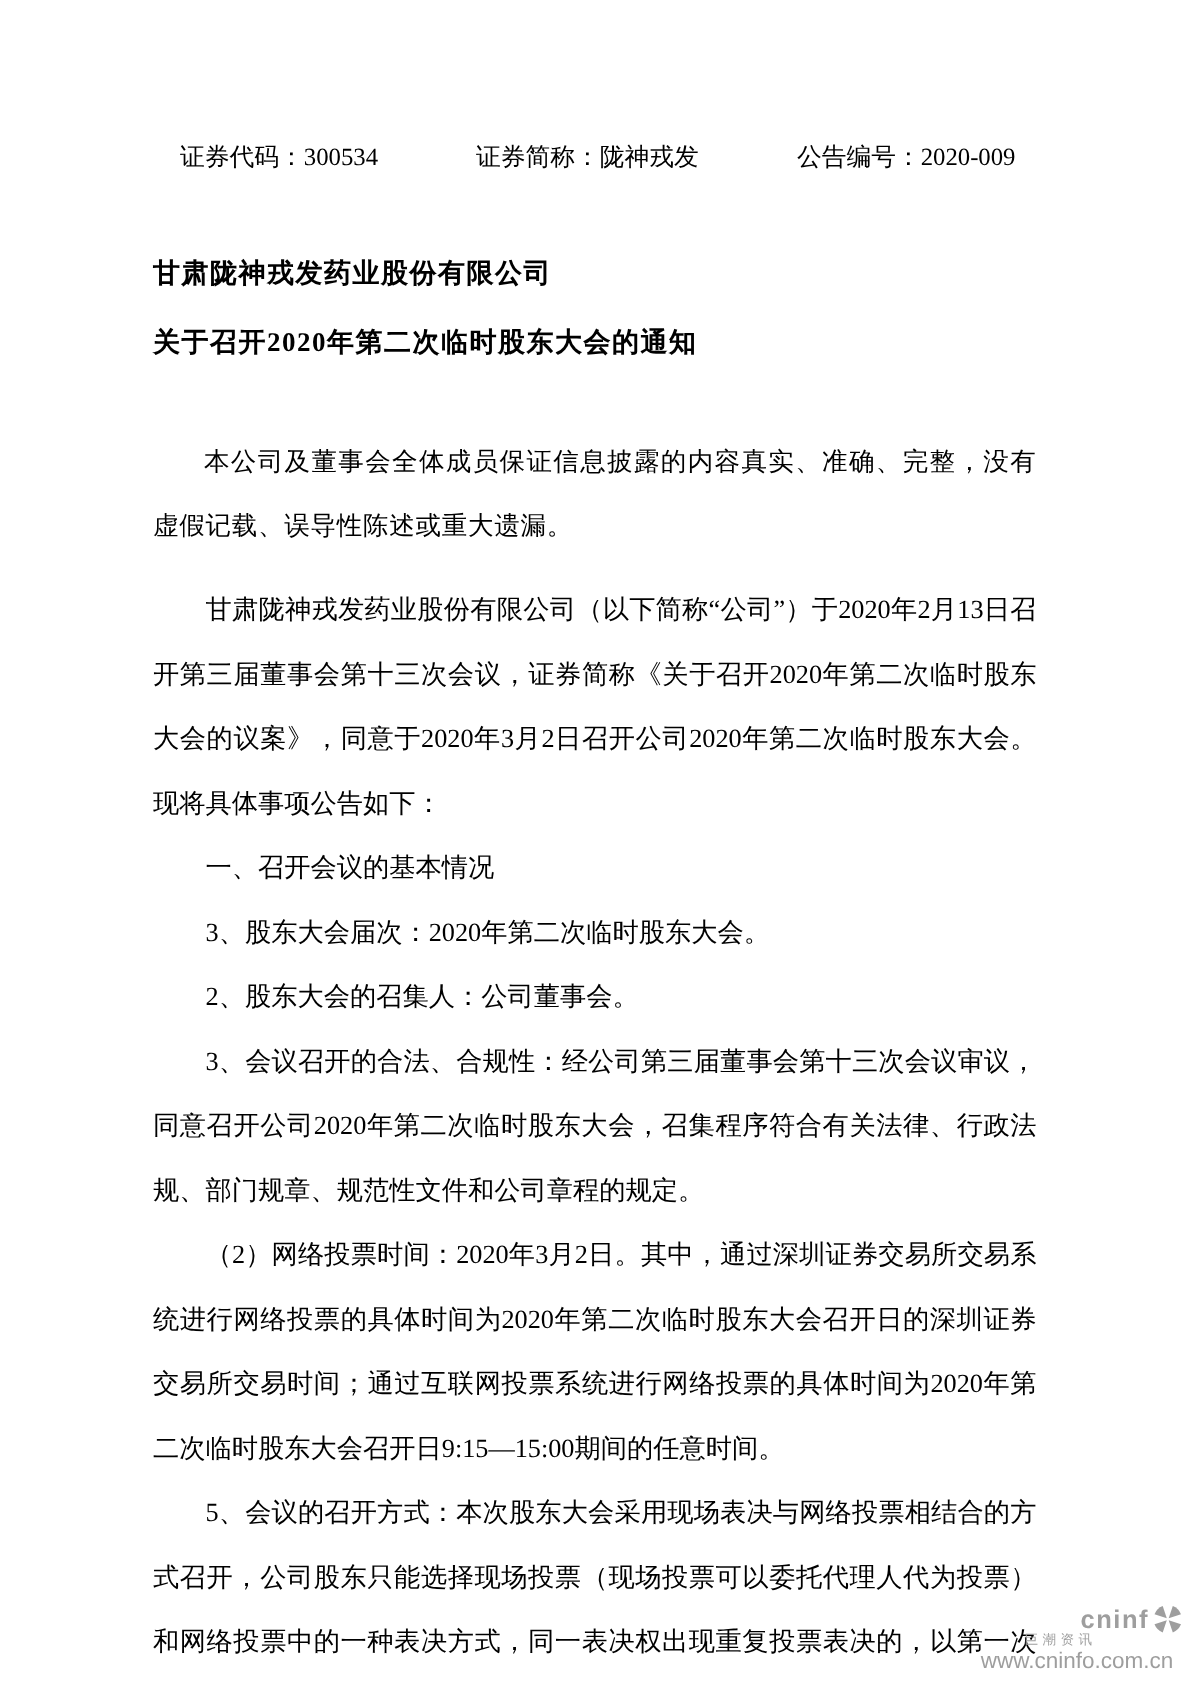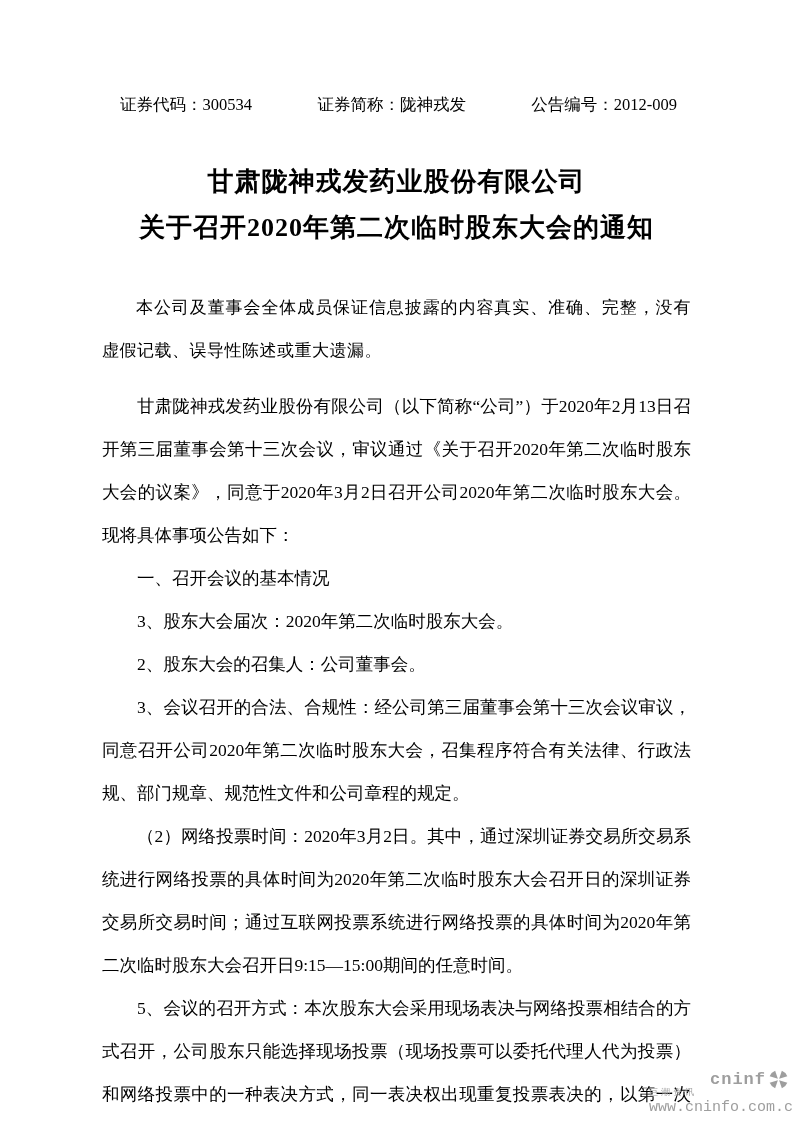--- a/index.html
+++ b/index.html
@@ -23,23 +23,22 @@
     align-items: baseline;
     font-size: 16.5px;
     line-height: 20px;
     padding: 0 14px 0 18px;
     margin-bottom: 44px;
     white-space: nowrap;
     gap: 36px;
   }
   .title {
     margin: 0;
-    font-size: 26px;
+    font-size: 18px;
     font-weight: bold;
-    text-align: center;
     line-height: 46px;
     letter-spacing: 1px;
   }
   .disclaimer {
     margin: 35px 0 0 0;
     font-weight: normal;
     font-size: 17px;
     line-height: 43px;
     text-indent: 2em;
     text-align: justify;
@@ -53,22 +52,22 @@
     text-indent: 2em;
     text-align: justify;
   }
   .para.heading { font-weight: normal; }
   .watermark {
     position: absolute;
     right: 4px;
     bottom: 8px;
     width: 140px;
     color: #9e9e9e;
-    text-align: left;
-    font-family: Liberation Mono, monospace;
+    text-align: center;
+    font-family: Liberation Sans, sans-serif;
     user-select: none;
   }
   .wm-top {
     display: flex;
     align-items: center;
     justify-content: flex-end;
     gap: 2px;
     line-height: 20px;
   }
   .wm-brand {
@@ -93,30 +92,30 @@
 </style>
 </head>
 <body>
 
 <div class="page">
   <div class="content">
 
     <div class="doc-header">
       <span>证券代码：300534</span>
       <span>证券简称：陇神戎发</span>
-      <span>公告编号：2012-009</span>
+      <span>公告编号：2020-009</span>
     </div>
 
     <h1 class="title">甘肃陇神戎发药业股份有限公司</h1>
     <h1 class="title">关于召开2020年第二次临时股东大会的通知</h1>
 
     <p class="disclaimer">本公司及董事会全体成员保证信息披露的内容真实、准确、完整，没有虚假记载、误导性陈述或重大遗漏。</p>
 
     <div class="body-block">
-      <p class="para">甘肃陇神戎发药业股份有限公司（以下简称“公司”）于2020年2月13日召开第三届董事会第十三次会议，审议通过《关于召开2020年第二次临时股东大会的议案》，同意于2020年3月2日召开公司2020年第二次临时股东大会。现将具体事项公告如下：</p>
+      <p class="para">甘肃陇神戎发药业股份有限公司（以下简称“公司”）于2020年2月13日召开第三届董事会第十三次会议，证券简称《关于召开2020年第二次临时股东大会的议案》，同意于2020年3月2日召开公司2020年第二次临时股东大会。现将具体事项公告如下：</p>
       <p class="para heading">一、召开会议的基本情况</p>
       <p class="para">3、股东大会届次：2020年第二次临时股东大会。</p>
       <p class="para">2、股东大会的召集人：公司董事会。</p>
       <p class="para">3、会议召开的合法、合规性：经公司第三届董事会第十三次会议审议，同意召开公司2020年第二次临时股东大会，召集程序符合有关法律、行政法规、部门规章、规范性文件和公司章程的规定。</p>
       <p class="para">（2）网络投票时间：2020年3月2日。其中，通过深圳证券交易所交易系统进行网络投票的具体时间为2020年第二次临时股东大会召开日的深圳证券交易所交易时间；通过互联网投票系统进行网络投票的具体时间为2020年第二次临时股东大会召开日9:15—15:00期间的任意时间。</p>
       <p class="para">5、会议的召开方式：本次股东大会采用现场表决与网络投票相结合的方式召开，公司股东只能选择现场投票（现场投票可以委托代理人代为投票）和网络投票中的一种表决方式，同一表决权出现重复投票表决的，以第一次有效投票表决结果为准。</p>
 
     </div>
   </div>
 

